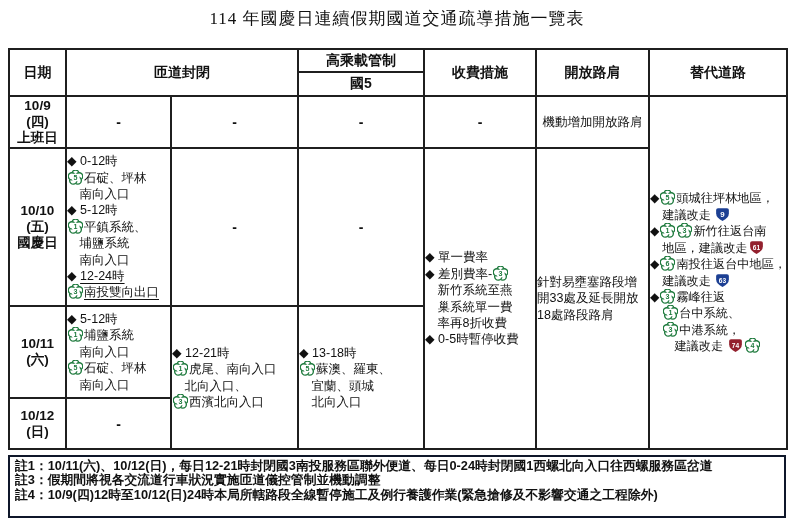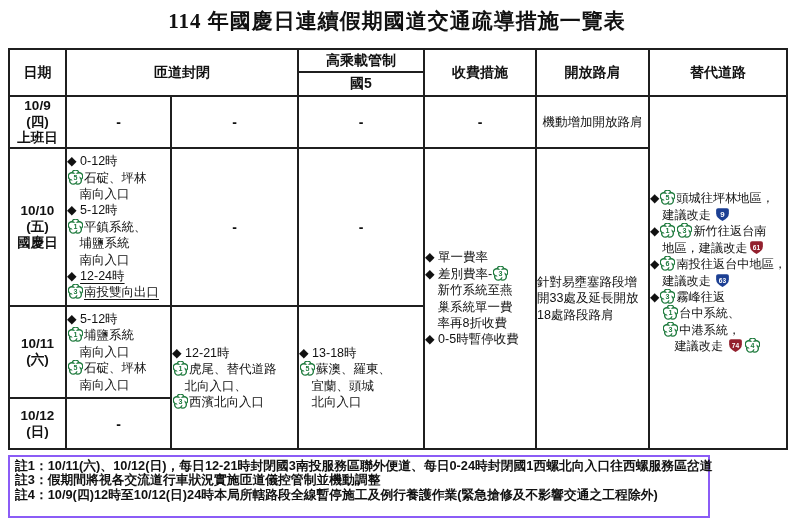--- a/index.html
+++ b/index.html
@@ -1,35 +1,35 @@
 <!DOCTYPE html>
 <html><head>
 <meta charset="utf-8">
 <style>
   html,body{margin:0;padding:0;background:#fff;}
   .page{position:relative;width:794px;height:523px;background:#fff;
         font-family:"Liberation Sans","DejaVu Sans",sans-serif;color:#111;overflow:hidden;}
   .title{position:absolute;top:7px;left:0;width:100%;text-align:center;
-         font-family:"Liberation Serif","DejaVu Serif",serif;font-weight:700;
-         font-size:21px;letter-spacing:1px;}
+         font-family:"Liberation Serif","DejaVu Serif",serif;font-weight:400;
+         font-size:17px;letter-spacing:1px;}
   table.tbl{position:absolute;left:8px;top:48px;width:778px;
             border-collapse:collapse;table-layout:fixed;}
   table.tbl td{border:2px solid #1f1f1f;padding:0;vertical-align:middle;}
   .hd{text-align:center;font-weight:700;font-size:14px;}
   .date{text-align:center;font-weight:700;font-size:13.5px;border-radius:16px;}
   .date .ln{line-height:16px;white-space:nowrap;}
   .dash{text-align:center;font-size:14px;font-weight:700;}
   .ctr{text-align:center;font-size:12.5px;}
   .rich{font-size:12.5px;padding:2px 2px 2px 5px;border-radius:18px;}
   .rich .ln{line-height:16.4px;white-space:nowrap;}
   .alt{font-size:12.2px;padding-left:4px;}
   .wrap{font-size:12.5px;line-height:16.5px;padding:0 6px;text-align:left;}
   .ul{text-decoration:underline;text-underline-offset:3px;}
-  .notes{position:absolute;left:8px;top:455px;width:702px;height:63px;
-         border:2px solid #8b5cf6;box-sizing:border-box;padding:2px 5px 12px 5px;
+  .notes{position:absolute;left:8px;top:455px;width:778px;height:63px;
+         border:2px solid #0f172a;box-sizing:border-box;padding:2px 5px 12px 5px;
          font-weight:700;font-size:12.8px;}
   .note{line-height:14.3px;white-space:nowrap;}
   .rico{width:15px;height:15px;vertical-align:-3px;margin:0 1px;display:inline-block;}
 </style>
 </head>
 <body>
 
 <div class="page">
 
   <div class="title">114 年國慶日連續假期國道交通疏導措施一覽表</div>
@@ -251,21 +251,21 @@
         <td rowspan="2" class="rich">
             <div class="ln"><span>◆ 12-21時</span></div>
             <div class="ln"><svg viewBox="0 0 20 20" class="rico">
                 <circle cx="10.00" cy="4.90" r="4.8" fill="#fff" stroke="#1e7a3d" stroke-width="1.8"></circle>
                 <circle cx="14.85" cy="8.42" r="4.8" fill="#fff" stroke="#1e7a3d" stroke-width="1.8"></circle>
                 <circle cx="13.00" cy="14.13" r="4.8" fill="#fff" stroke="#1e7a3d" stroke-width="1.8"></circle>
                 <circle cx="7.00" cy="14.13" r="4.8" fill="#fff" stroke="#1e7a3d" stroke-width="1.8"></circle>
                 <circle cx="5.15" cy="8.42" r="4.8" fill="#fff" stroke="#1e7a3d" stroke-width="1.8"></circle>
                 <circle cx="10" cy="10" r="5.4" fill="#fff"></circle>
                 <text x="10" y="13.4" text-anchor="middle" font-size="9.5" font-weight="bold" fill="#1e7a3d">1</text>
-              </svg><span>虎尾、替代道路</span></div>
+              </svg><span>虎尾、南向入口</span></div>
             <div class="ln"><span>　北向入口、</span></div>
             <div class="ln"><svg viewBox="0 0 20 20" class="rico">
                 <circle cx="10.00" cy="4.90" r="4.8" fill="#fff" stroke="#1e7a3d" stroke-width="1.8"></circle>
                 <circle cx="14.85" cy="8.42" r="4.8" fill="#fff" stroke="#1e7a3d" stroke-width="1.8"></circle>
                 <circle cx="13.00" cy="14.13" r="4.8" fill="#fff" stroke="#1e7a3d" stroke-width="1.8"></circle>
                 <circle cx="7.00" cy="14.13" r="4.8" fill="#fff" stroke="#1e7a3d" stroke-width="1.8"></circle>
                 <circle cx="5.15" cy="8.42" r="4.8" fill="#fff" stroke="#1e7a3d" stroke-width="1.8"></circle>
                 <circle cx="10" cy="10" r="5.4" fill="#fff"></circle>
                 <text x="10" y="13.4" text-anchor="middle" font-size="9.5" font-weight="bold" fill="#1e7a3d">3</text>
               </svg><span>西濱北向入口</span></div>

